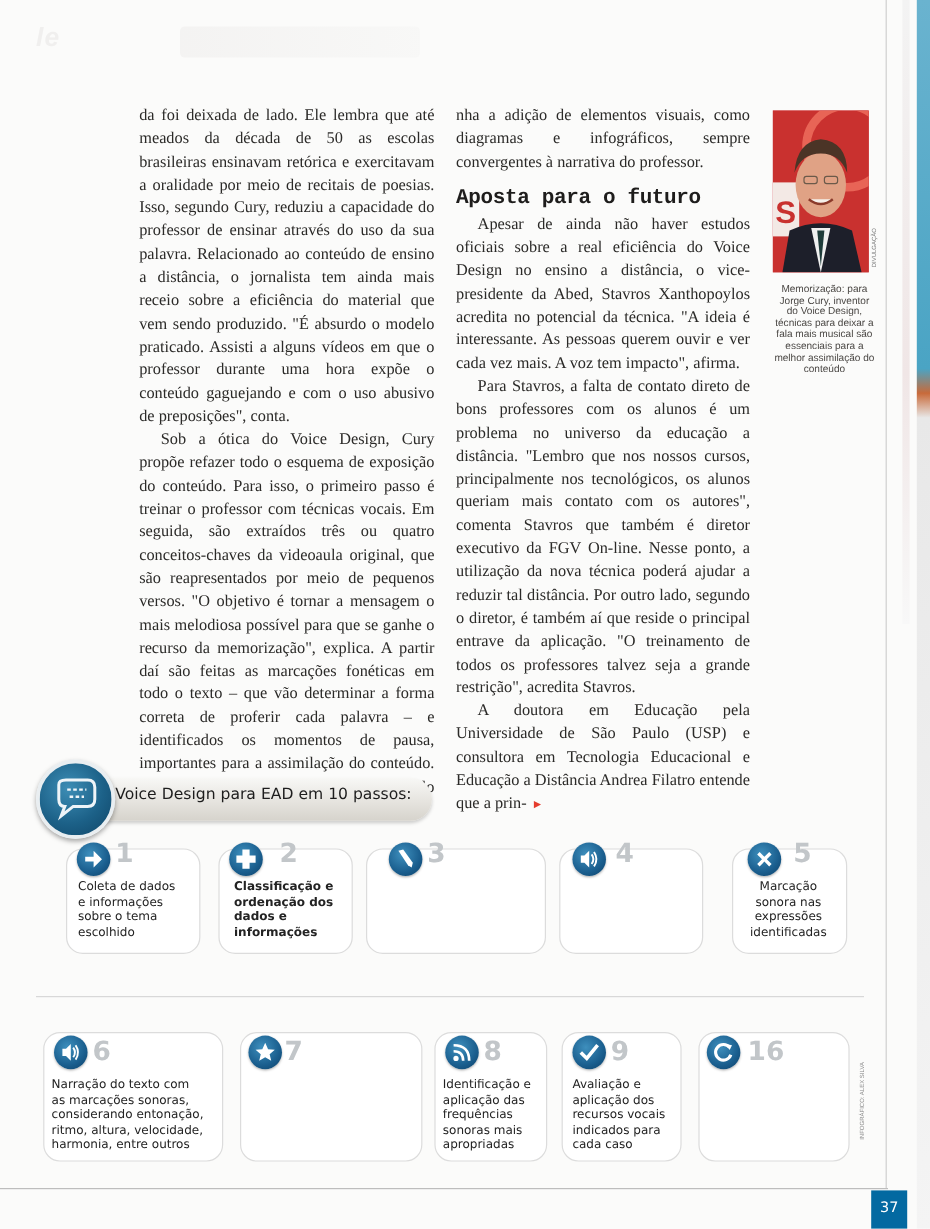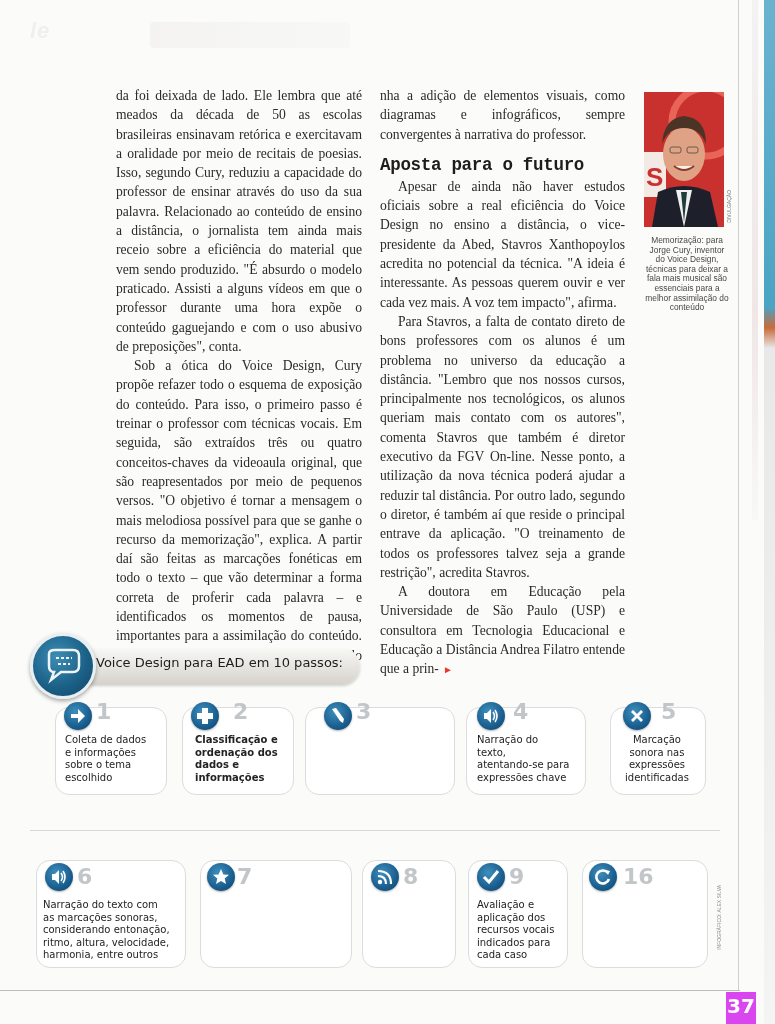--- a/index.html
+++ b/index.html
@@ -27,21 +27,21 @@
   .step{position:absolute;border:1.5px solid #dcdcdc;border-radius:14px;background:rgba(255,255,255,.86);font-family:"DejaVu Sans",sans-serif;font-size:10px;line-height:12.6px;color:#232323;}
   .step .txt{position:absolute;}
   .step .num{position:absolute;font-family:"DejaVu Sans",sans-serif;font-weight:bold;font-size:22px;color:#c2c6c9;}
   .step .ico{position:absolute;width:28px;height:28px;border-radius:50%;background:radial-gradient(circle at 40% 35%,#3e8fbd 0%,#1a5e8e 60%,#0d3f66 100%);box-shadow:0 1px 2px rgba(0,0,0,.3);}
   .step .ico svg{position:absolute;left:4px;top:4px;}
   .wave{position:absolute;left:30px;top:795px;width:690px;height:70px;}
   .refline{position:absolute;left:30px;top:830px;width:690px;height:1px;background:#d8d8d8;}
   .ig-credit{position:absolute;left:716px;top:885px;font-family:"Liberation Sans",sans-serif;font-size:5px;color:#8a8a8a;writing-mode:vertical-rl;transform:rotate(180deg);}
   .footer-line{position:absolute;left:0;top:990px;width:740px;height:1px;background:#bdbdbd;}
   .footer-mag{position:absolute;left:621px;top:1036px;font-family:"DejaVu Sans",sans-serif;font-weight:bold;font-size:11px;color:#b9b9b9;letter-spacing:.2px;}
-  .footer-page{position:absolute;left:726px;top:992px;width:30px;height:32px;background:#d946ef;color:#fff;font-family:"DejaVu Sans",sans-serif;font-weight:bold;font-size:20px;text-align:center;line-height:28px;}
+  .footer-page{position:absolute;left:726px;top:992px;width:30px;height:32px;background:#0369a1;color:#fff;font-family:"DejaVu Sans",sans-serif;font-weight:normal;font-size:12px;text-align:center;line-height:28px;}
 </style>
 </head>
 <body>
 
 <div class="ghost-header">le</div>
 <div class="ghost-header2"></div>
 
 <div class="spine2"></div>
 <div class="spine"></div>
 <div class="divider-v"></div>
@@ -227,24 +227,20 @@
 
 <div class="step" style="left:466px;top:707px;width:118px;height:86px;">
   <div class="ico" style="left:10px;top:-6px;">
       <svg width="20" height="20" viewBox="0 0 20 20">
         <path d="M3 7 H6 L10 3 V17 L6 13 H3 Z" fill="#fff"></path>
         <path d="M12 6 Q15 10 12 14" stroke="#fff" stroke-width="1.6" fill="none"></path>
         <path d="M14 4 Q18 10 14 16" stroke="#fff" stroke-width="1.6" fill="none"></path>
       </svg>
     </div>
   <div class="num" style="left:46px;top:-2px;">4</div>
-  <div class="txt" style="left:10px;top:26px;white-space:pre;">Narração do
-texto,
-atentando-se para
-expressões chave</div>
 </div>
 
 <div class="step" style="left:610px;top:707px;width:94px;height:86px;">
   <div class="ico" style="left:12px;top:-6px;">
       <svg width="20" height="20" viewBox="0 0 20 20">
         <path d="M4 6 L6 4 L10 8 L14 4 L16 6 L12 10 L16 14 L14 16 L10 12 L6 16 L4 14 L8 10 Z" fill="#fff"></path>
       </svg>
     </div>
   <div class="num" style="left:50px;top:-2px;">5</div>
   <div class="txt" style="left:14px;top:26px;white-space:pre;text-align:center;">Marcação
@@ -280,20 +276,25 @@
 
 <div class="step" style="left:362px;top:860px;width:92px;height:106px;">
   <div class="ico" style="left:8px;top:2px;">
       <svg width="20" height="20" viewBox="0 0 20 20">
         <circle cx="5" cy="15" r="2.2" fill="#fff"></circle>
         <path d="M3 9 Q11 9 11 17" stroke="#fff" stroke-width="2.2" fill="none"></path>
         <path d="M3 4 Q16 4 16 17" stroke="#fff" stroke-width="2.2" fill="none"></path>
       </svg>
     </div>
   <div class="num" style="left:40px;top:10px;">8</div>
+  <div class="txt" style="left:6px;top:38px;white-space:pre;">Identificação e
+aplicação das
+frequências
+sonoras mais
+apropriadas</div>
 </div>
 
 <div class="step" style="left:468px;top:860px;width:98px;height:106px;">
   <div class="ico" style="left:8px;top:2px;">
       <svg width="20" height="20" viewBox="0 0 20 20">
         <path d="M3 10 L8 15 L17 4" stroke="#fff" stroke-width="3" fill="none"></path>
       </svg>
     </div>
   <div class="num" style="left:40px;top:10px;">9</div>
   <div class="txt" style="left:8px;top:38px;white-space:pre;">Avaliação e

